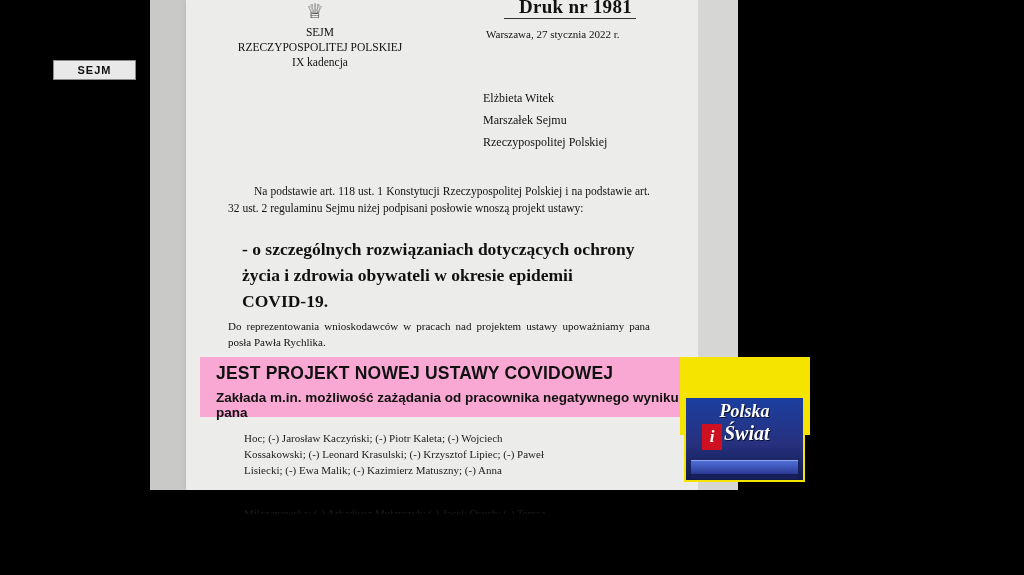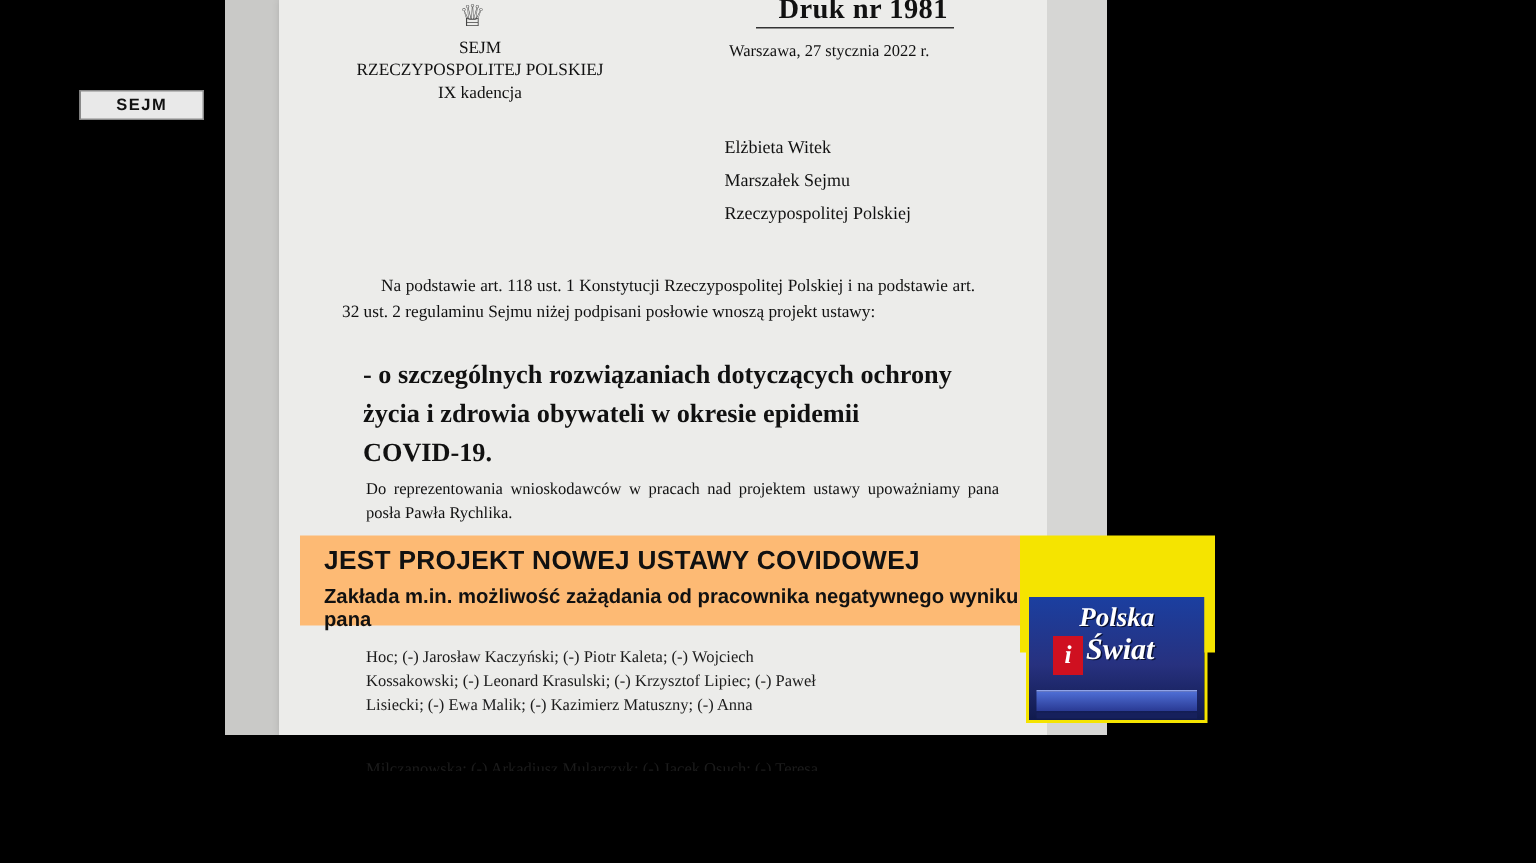--- a/index.html
+++ b/index.html
@@ -132,21 +132,20 @@
     line-height: 26px;
   }
   .repr {
     position: absolute;
     left: 42px;
     top: 318px;
     width: 422px;
     font-size: 11px;
     line-height: 16px;
     text-align: justify;
-    margin-left: 16px;
   }
   .signers {
     position: absolute;
     left: 58px;
     top: 430px;
     width: 390px;
     font-size: 11px;
     line-height: 16px;
     text-align: justify;
     color: #1c1c1c;
@@ -172,21 +171,21 @@
     font-family: "Liberation Sans", sans-serif;
   }
 
   
   .banner {
     position: absolute;
     left: 200px;
     top: 357px;
     width: 480px;
     height: 60px;
-    background: #fdba74;
+    background: #f9a8d4;
   }
   .banner-hl {
     position: absolute;
     left: 16px;
     top: 6px;
     font-size: 17.5px;
     font-weight: bold;
     color: #111;
     letter-spacing: 0.2px;
   }

